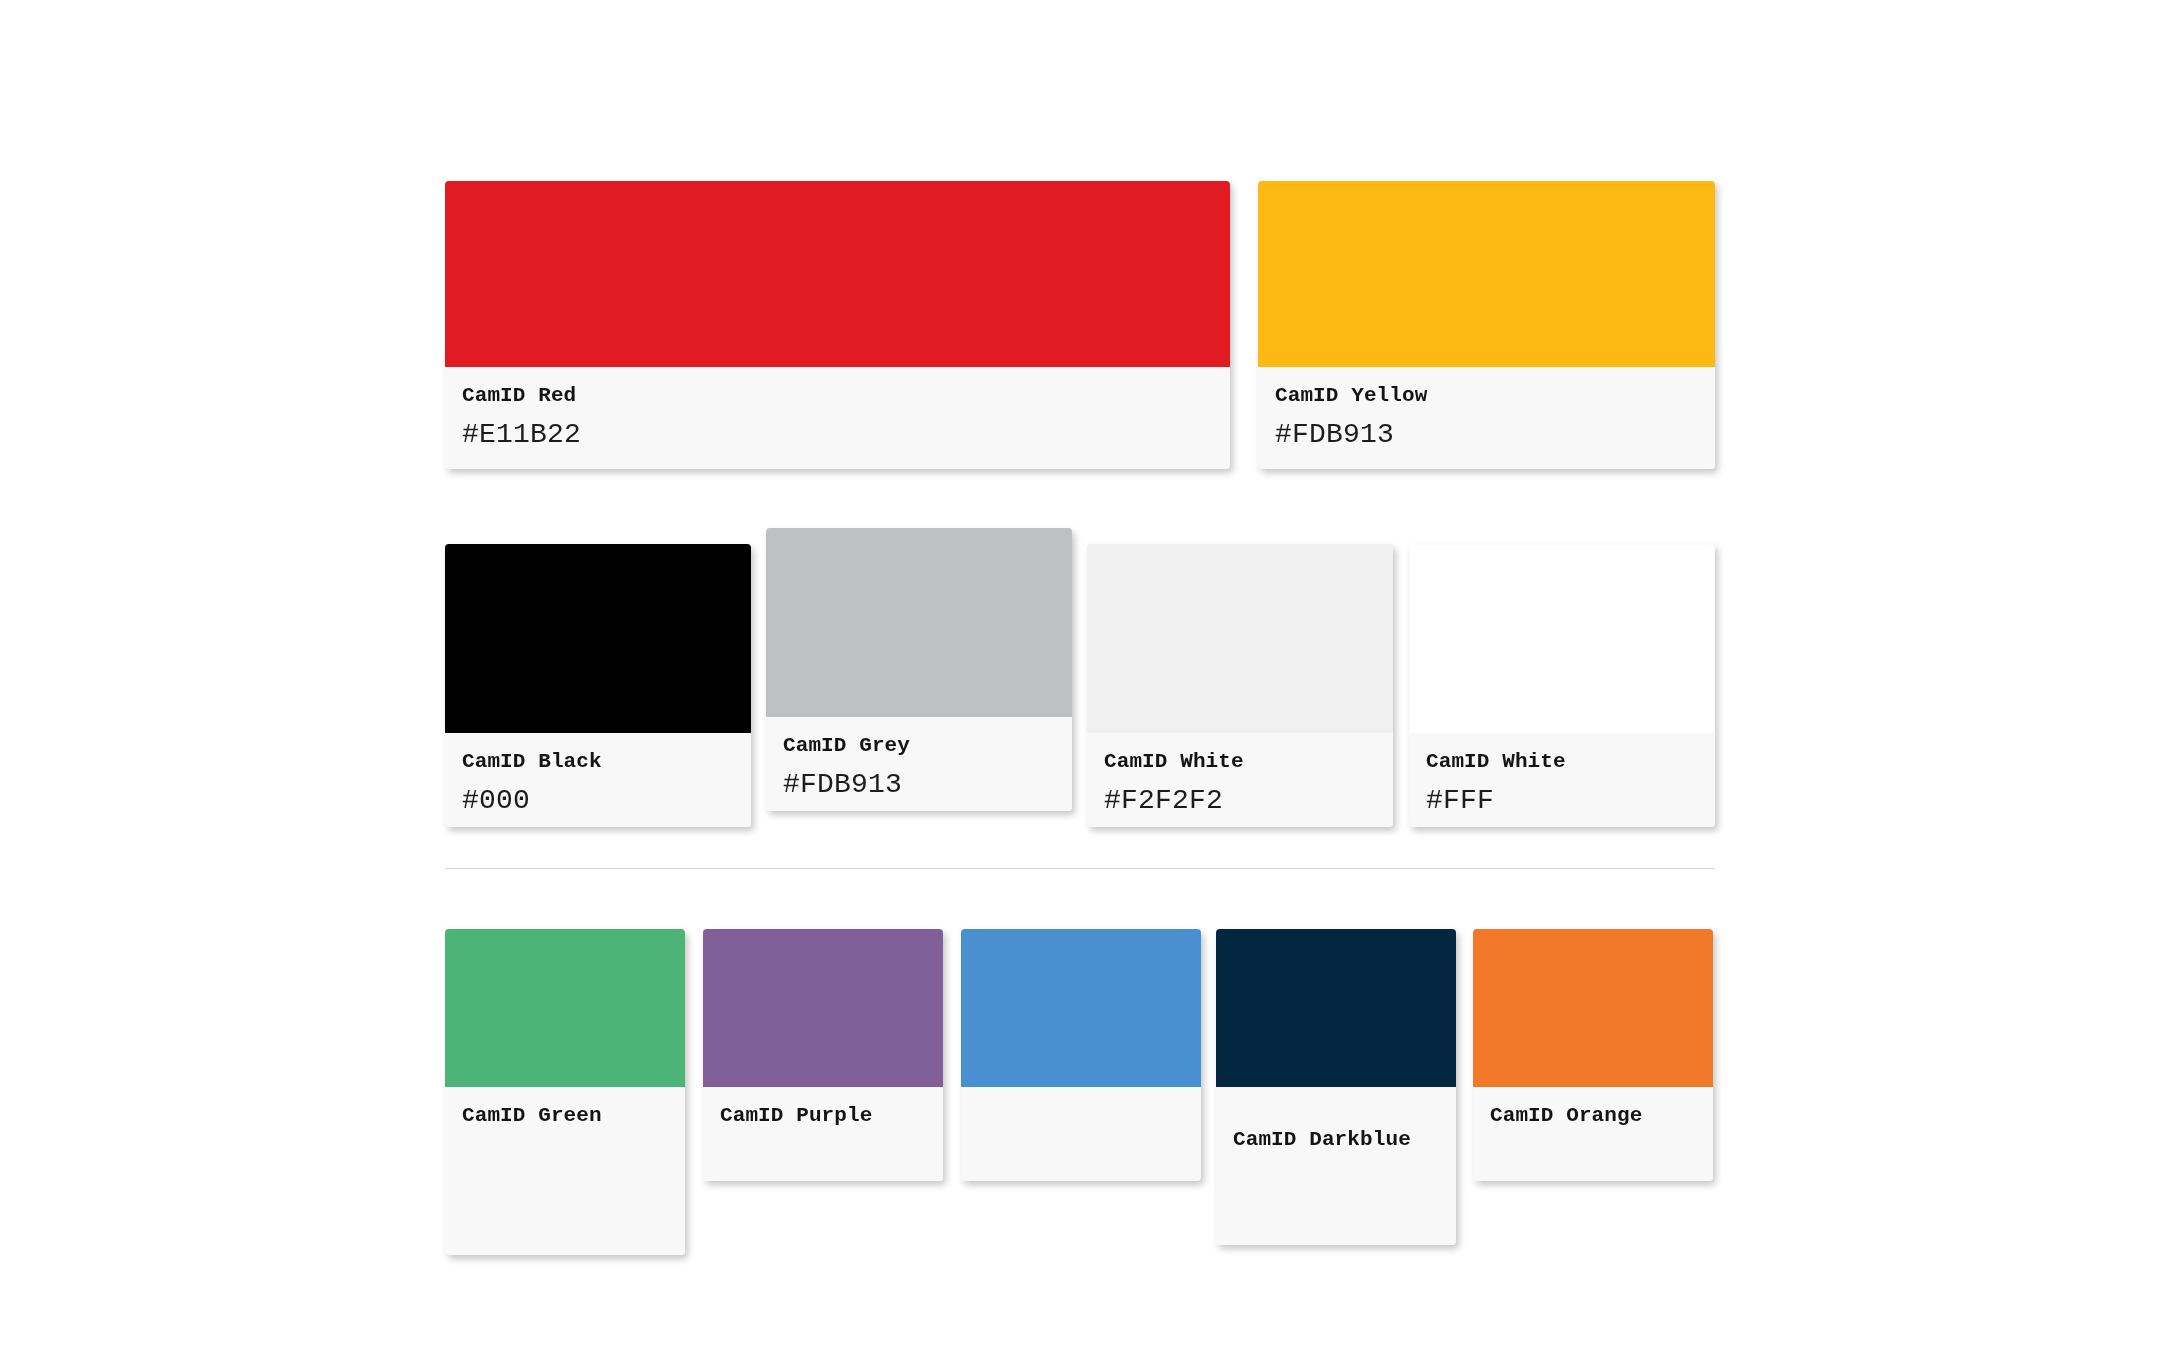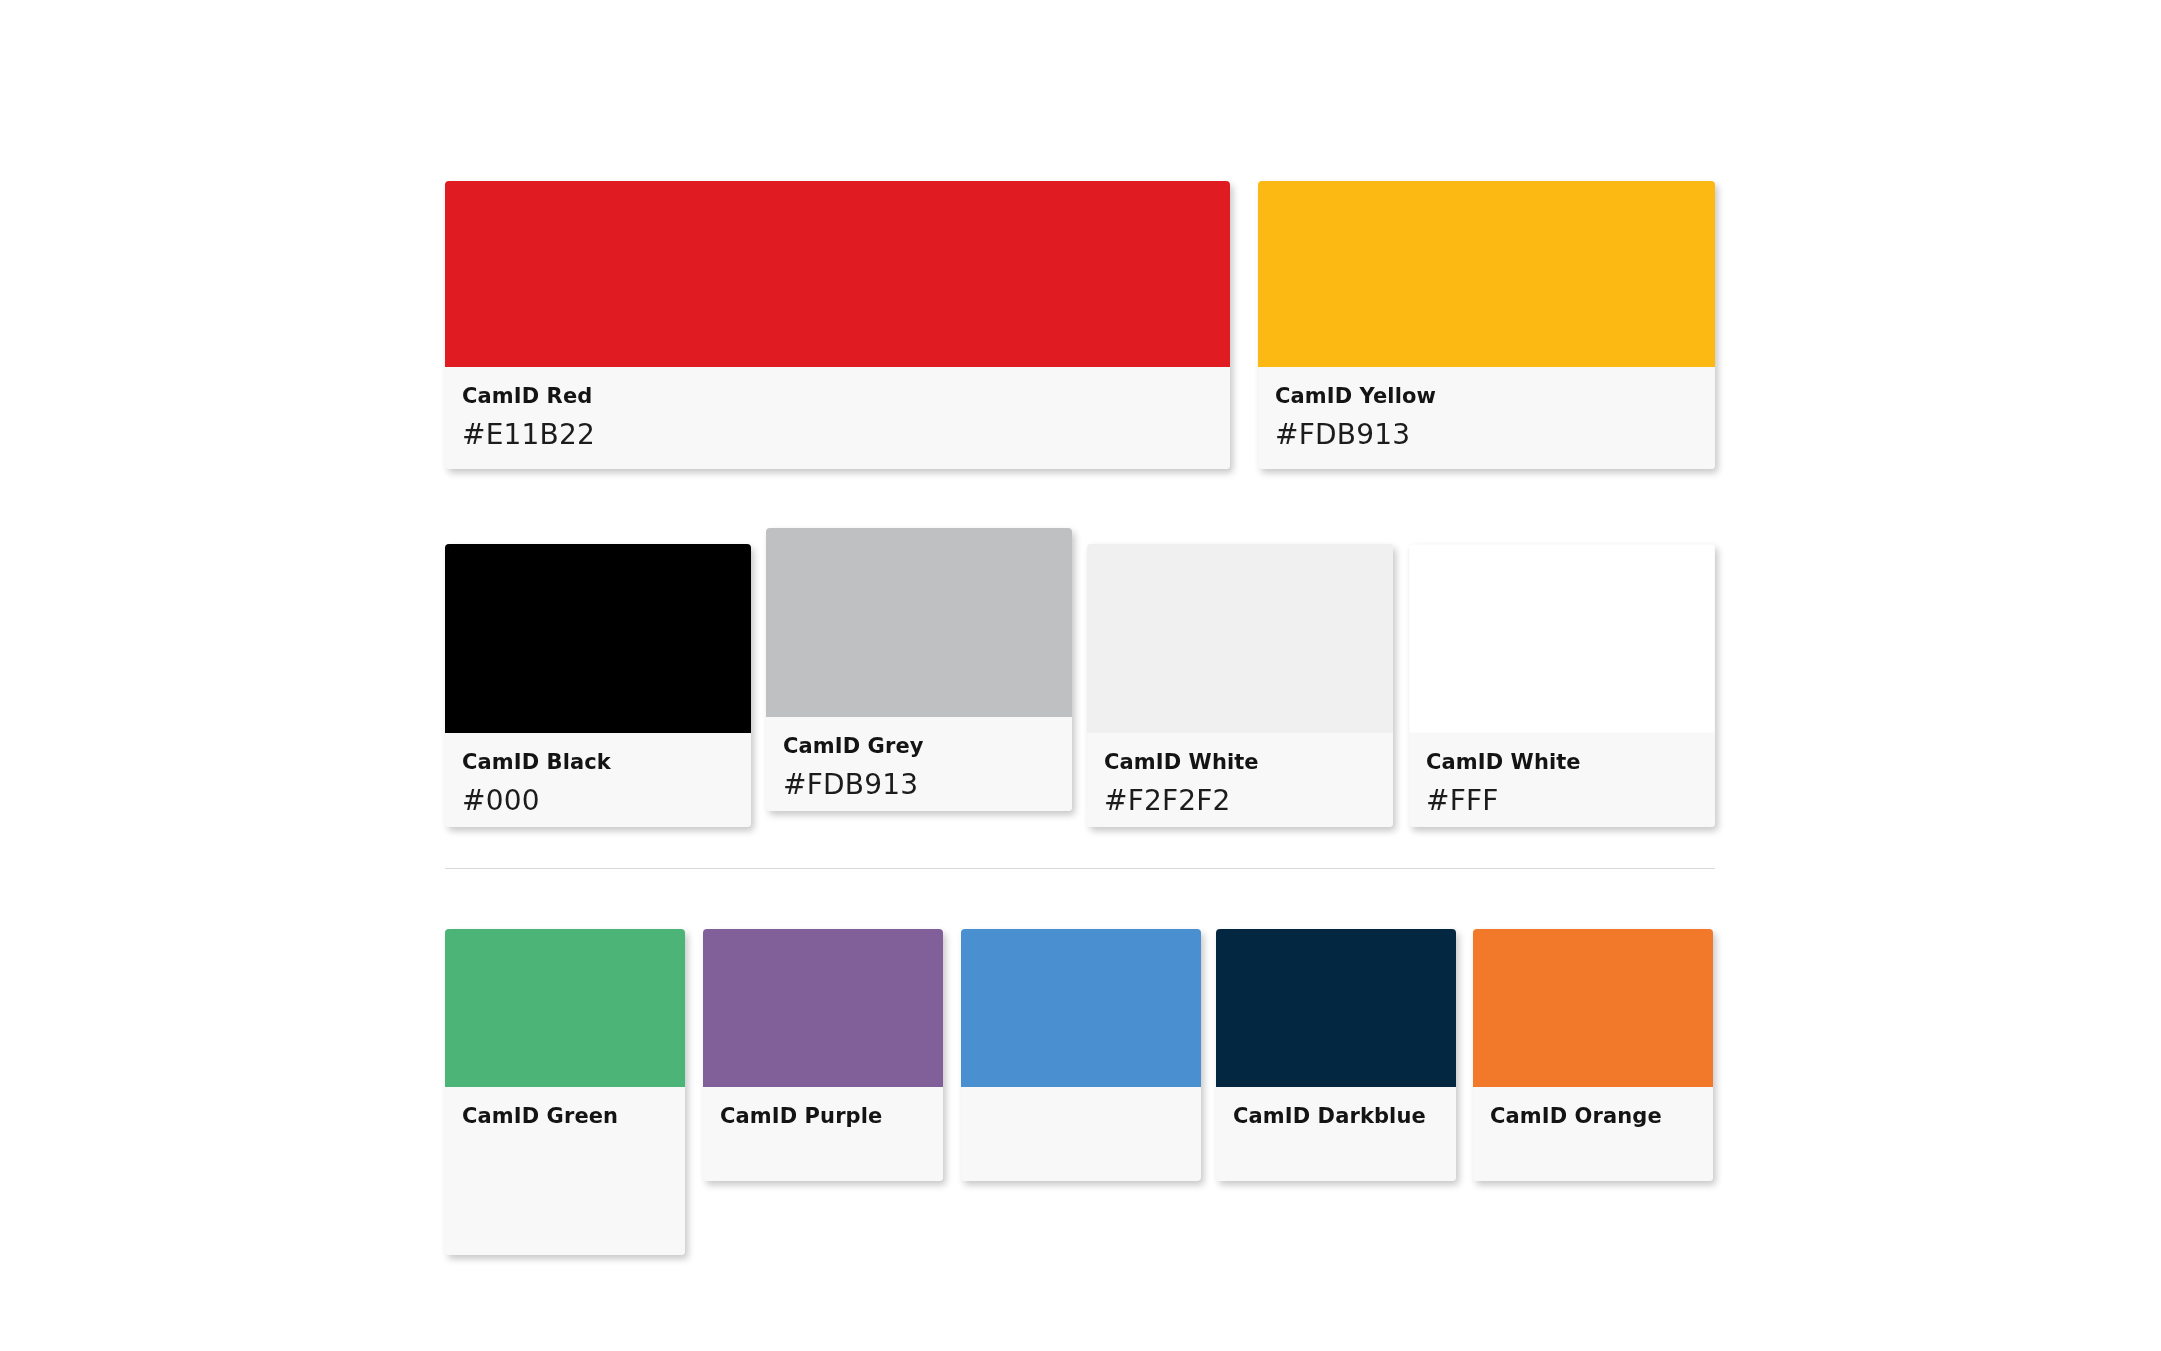--- a/index.html
+++ b/index.html
@@ -16,20 +16,21 @@
     background: #FFFFFF;
     font-family: "DejaVu Sans", "Liberation Sans", sans-serif;
     -webkit-font-smoothing: antialiased;
     overflow: hidden;
   }
 
   .page {
     position: relative;
     width: 2161px;
     height: 1351px;
+    font-family: Liberation Mono, monospace;
   }
 
   
   .card {
     position: absolute;
     background: #F8F8F8;
     border-radius: 4px;
     box-shadow: 3px 4px 7px rgba(0,0,0,0.22);
     overflow: hidden;
     display: flex;
@@ -154,21 +155,21 @@
       <div class="swatch" style="height: 158px; background: rgb(129, 95, 153);"></div>
       <div class="meta">
         <div class="cname">CamID Purple</div>
       </div>
     </div>
 
     <div class="card" id="card-2-2" style="left: 961px; top: 929px; width: 240px; height: 252px;">
       <div class="swatch" style="height: 158px; background: rgb(74, 143, 207);"></div>
     </div>
 
-    <div class="card" id="card-2-3" style="left: 1216px; top: 929px; width: 240px; height: 252px;">
+    <div class="card" id="card-2-3" style="left: 1216px; top: 929px; width: 240px; height: 316px; gap: 24px;">
       <div class="swatch" style="height: 158px; background: rgb(3, 39, 64);"></div>
       <div class="meta">
         <div class="cname">CamID Darkblue</div>
       </div>
     </div>
 
     <div class="card" id="card-2-4" style="left: 1473px; top: 929px; width: 240px; height: 252px;">
       <div class="swatch" style="height: 158px; background: rgb(242, 120, 42);"></div>
       <div class="meta">
         <div class="cname">CamID Orange</div>

